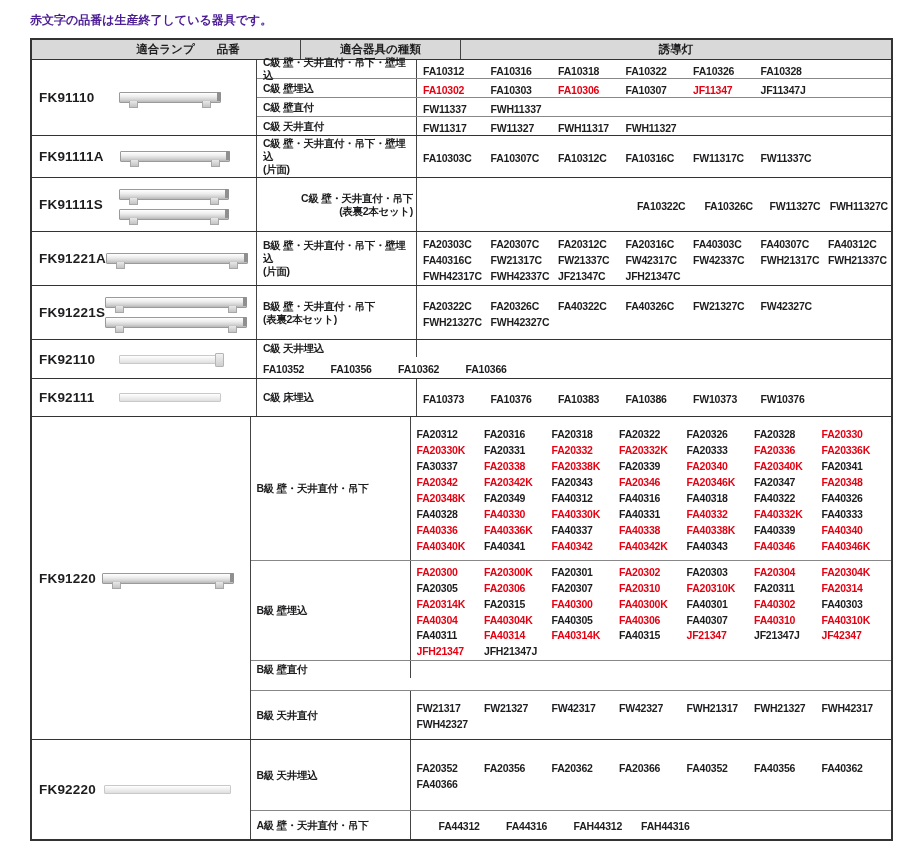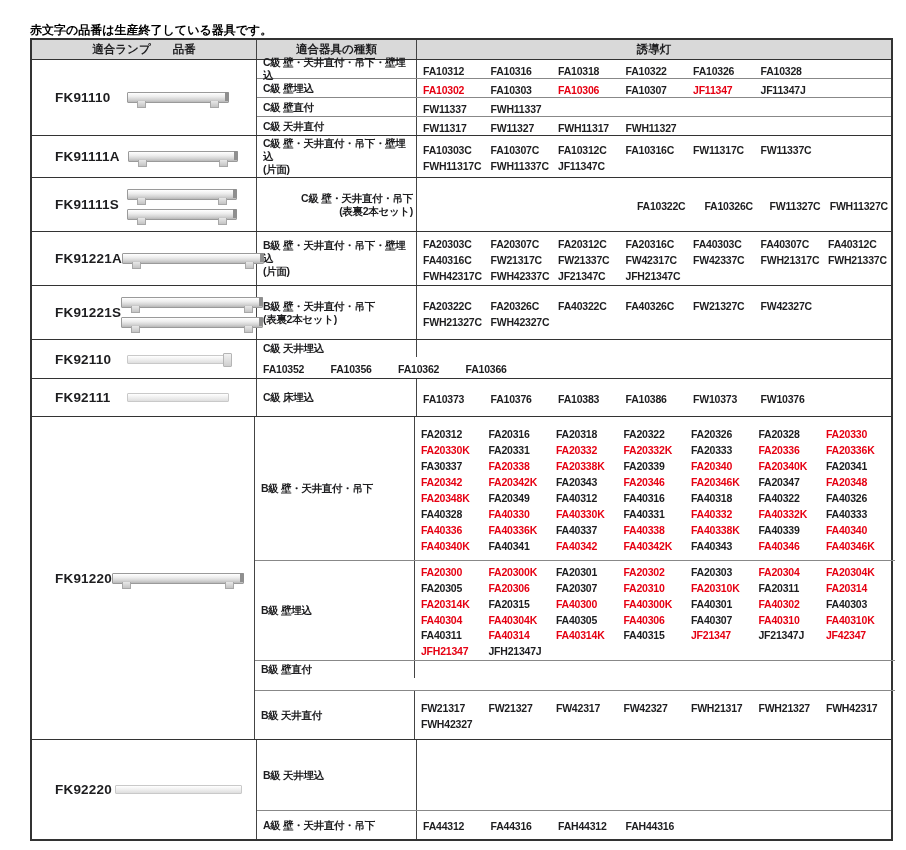--- a/index.html
+++ b/index.html
@@ -2,40 +2,40 @@
 <html><head>
 <meta charset="utf-8">
 <style>
   html,body{margin:0;padding:0;background:#fff;}
   body{
     width:906px;height:850px;position:relative;
     font-family:"Liberation Sans","DejaVu Sans",sans-serif;
     color:#1d1d1f;
   }
   .note{
-    position:absolute;left:30px;top:22px;
-    font-size:12px;font-weight:bold;color:#000000;
+    position:absolute;left:30px;top:12px;
+    font-size:12px;font-weight:bold;color:#4c1d95;
   }
   .lamp-table{
     position:absolute;left:30px;top:38px;width:863px;
     border:2px solid #333;box-sizing:border-box;background:#fff;
   }
   .thead{
     display:flex;background:#d9d9d9;border-bottom:1px solid #333;
     height:19px;line-height:19px;font-size:11.5px;font-weight:bold;
   }
   .th{box-sizing:border-box;text-align:center;}
-  .th-lamp{width:225px;border-right:1px solid #444;display:flex;justify-content:center;gap:22px;}
+  .th-lamp{width:225px;border-right:1px solid #444;display:flex;justify-content:center;gap:22px;margin-left:44px;}
   .th-type{width:160px;border-right:1px solid #444;}
   .th-codes{flex:1;}
   .trow{display:flex;border-bottom:1px solid #333;}
   .trow:last-child{border-bottom:none;}
   .lamp-cell{
     width:225px;box-sizing:border-box;border-right:1px solid #444;
-    display:flex;align-items:center;padding-left:23px;
+    display:flex;align-items:center;padding-left:7px;
   }
   .model{font-size:13.5px;font-weight:bold;letter-spacing:.2px;white-space:nowrap;}
   .lampwrap{flex:1;display:flex;flex-direction:column;align-items:center;gap:9px;padding-right:10px;}
   .bar{position:relative;height:9px;border:1px solid #9a9a9a;border-radius:1px;
     background:linear-gradient(180deg,#ffffff 0%,#ededed 40%,#d2d2d2 75%,#b8b8b8 100%);}
   .bar .cap{position:absolute;right:-1px;top:-1px;width:4px;height:9px;background:#8f8f8f;border-radius:0 1px 1px 0;}
   .bar .foot{position:absolute;bottom:-6px;width:7px;height:6px;background:linear-gradient(180deg,#e8e8e8,#c4c4c4);border:1px solid #a8a8a8;border-top:none;}
   .bar .foot.fl{left:9px;} .bar .foot.fr{right:9px;}
   .tube{position:relative;height:7px;border:1px solid #c9c9c9;border-radius:1px;
     background:linear-gradient(180deg,#ffffff,#ececec 60%,#dedede);}
@@ -133,21 +133,20 @@
           </div>
         </div>
         <div class="subrows">
           <div class="subrow" style="height: 41px;">
             <div class="type-cell">
               <div>C級 壁・天井直付・吊下・壁埋込</div>
               <div>(片面)</div>
             </div>
             <div class="codes-cell">
               <div class="code-line"><span class="code">FA10303C</span><span class="code">FA10307C</span><span class="code">FA10312C</span><span class="code">FA10316C</span><span class="code">FW11317C</span><span class="code">FW11337C</span></div>
-              <div class="code-line"><span class="code">FWH11317C</span><span class="code">FWH11337C</span><span class="code">JF11347C</span></div>
             </div>
           </div>
         </div>
       </div>
       <div class="trow">
         <div class="lamp-cell">
           <div class="model">FK91111S</div>
           <div class="lampwrap">
             <div class="bar" style="width: 108px;">
               <div class="cap"></div>
@@ -326,22 +325,26 @@
           <div class="model">FK92220</div>
           <div class="lampwrap">
             <div class="tube" style="width: 125px;"></div>
           </div>
         </div>
         <div class="subrows">
           <div class="subrow" style="height: 70px;">
             <div class="type-cell">
               <div>B級 天井埋込</div>
             </div>
-          </div>
-          <div class="subrow" style="height: 28px;">
+            <div class="codes-cell">
+              <div class="code-line"><span class="code">FA20352</span><span class="code">FA20356</span><span class="code">FA20362</span><span class="code">FA20366</span><span class="code">FA40352</span><span class="code">FA40356</span><span class="code">FA40362</span></div>
+              <div class="code-line"><span class="code">FA40366</span></div>
+            </div>
+          </div>
+          <div class="subrow" style="height: 28px; gap: 22px;">
             <div class="type-cell">
               <div>A級 壁・天井直付・吊下</div>
             </div>
             <div class="codes-cell">
               <div class="code-line"><span class="code">FA44312</span><span class="code">FA44316</span><span class="code">FAH44312</span><span class="code">FAH44316</span></div>
             </div>
           </div>
         </div>
       </div>
     </div>

